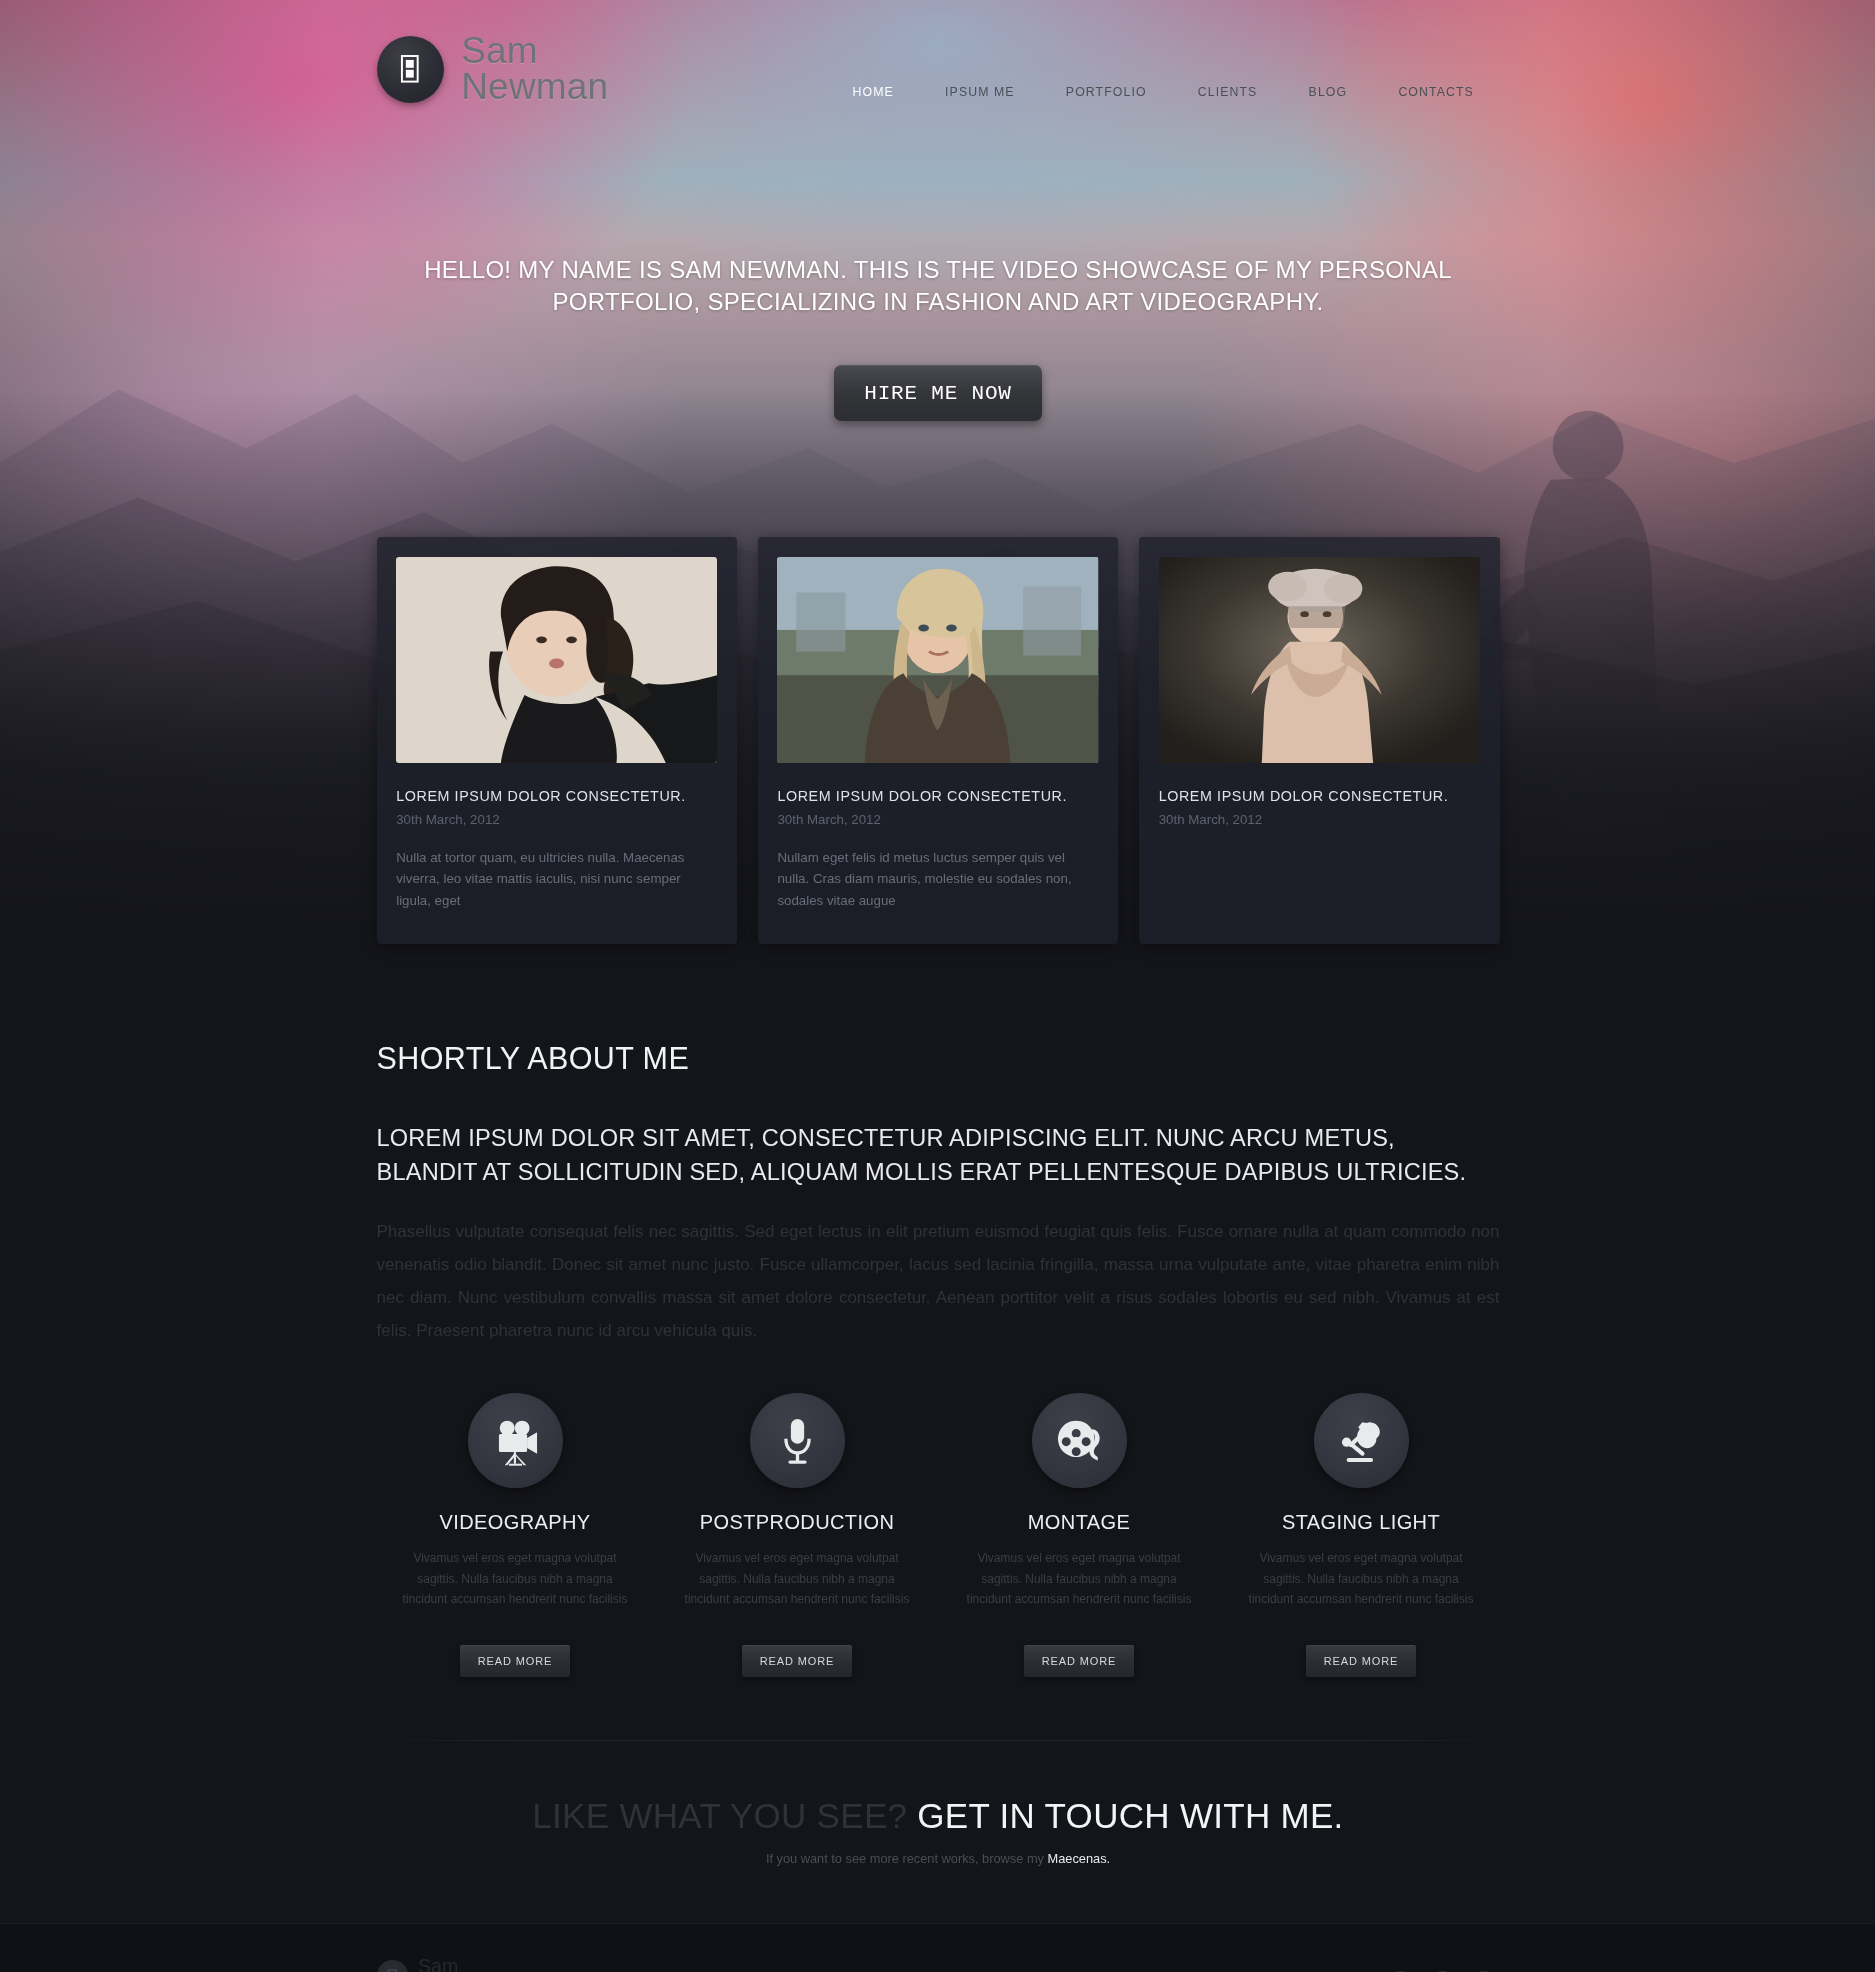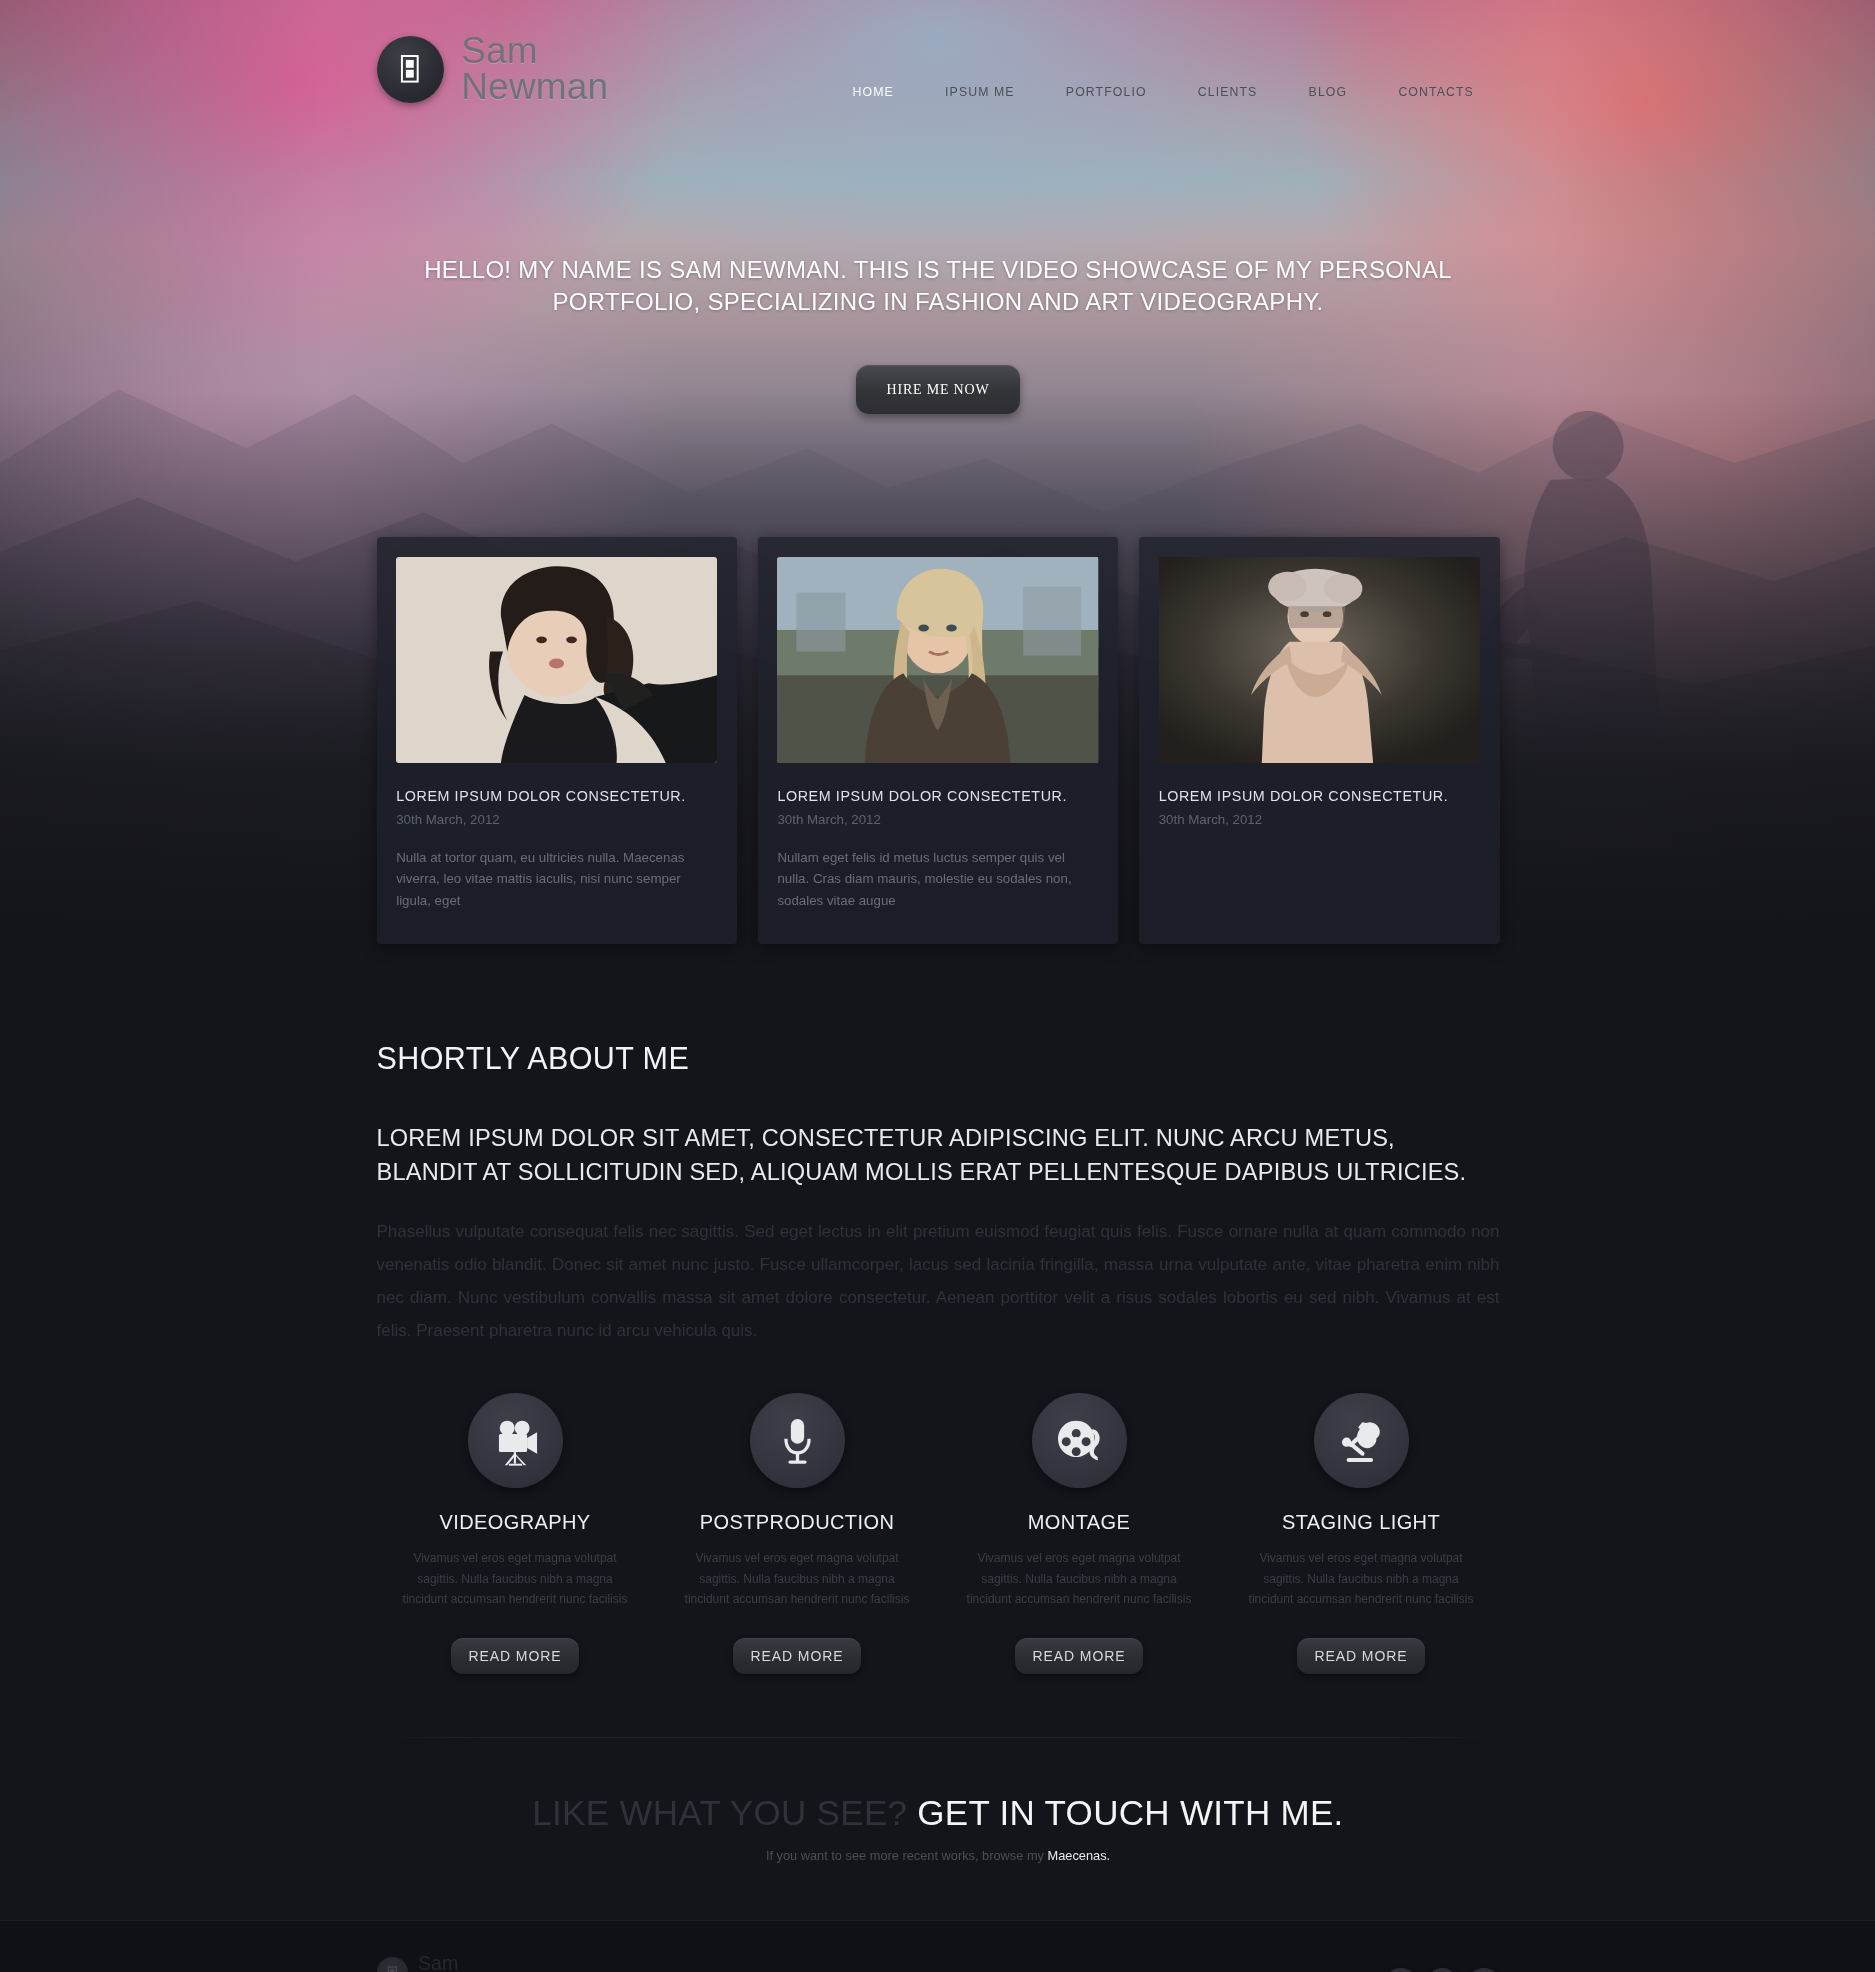--- a/index.html
+++ b/index.html
@@ -115,24 +115,24 @@
   .hero-title {
     font-size: 24px; line-height: 1.33; font-weight: 300;
     letter-spacing: 0.3px;
     color: #ffffff;
     text-shadow: 0 1px 3px rgba(0,0,0,0.25);
     padding: 0 19.7px;
   }
   .hire-btn {
     display: inline-block; margin-top: 47px;
     padding: 16.7px 30.5px;
-    border: none; border-radius: 13px;
+    border: none; border-radius: 7px;
     background: linear-gradient(180deg, #4a4b52 0%, #343539 50%, #2d2e33 100%);
-    color: #fff; font-size: 14px; letter-spacing: 0.8px;
-    font-family: Liberation Serif, serif;
+    color: #fff; font-size: 21px; letter-spacing: 0.8px;
+    font-family: Liberation Mono, monospace;
     box-shadow: 0 3.9px 8.9px rgba(0,0,0,0.38), inset 0 1px 0 rgba(255,255,255,0.07);
     cursor: pointer;
   }
 
   
   .cards {
     position: absolute; left: 0; right: 0; top: 537px; z-index: 16;
     width: 1123px; margin: 0 auto;
     display: flex; gap: 20.7px;
   }
@@ -193,24 +193,24 @@
   .svc-icon svg { width: 53px; height: 53px; display: block; }
   .svc-name {
     margin-top: 23.6px; font-size: 20px; font-weight: 300;
     letter-spacing: 0.4px; color: #eceef1;
   }
   .svc-desc {
     margin-top: 13.8px; font-size: 12px; line-height: 1.72;
     color: #3b3e47; padding: 0 13.8px; text-align: center;
   }
   .read-more {
-    display: inline-block; margin-top: 28px;
-    padding: 9.9px 17.7px; border: none; border-radius: 12px;
+    display: inline-block; margin-top: 35px;
+    padding: 9.9px 17.7px; border: none; border-radius: 2px;
     background: linear-gradient(180deg, #3a3b42 0%, #2c2d33 55%, #26272c 100%);
-    color: #d6d9de; font-size: 14px; letter-spacing: 0.9px;
+    color: #d6d9de; font-size: 11px; letter-spacing: 0.9px;
     font-family: "Liberation Sans", sans-serif;
     box-shadow: 0 3px 6.9px rgba(0,0,0,0.4), inset 0 1px 0 rgba(255,255,255,0.05);
     cursor: pointer;
   }
 
   
   .cta-sep {
     margin-top: 63px; height: 1px; width: 1123px;
     background: linear-gradient(90deg, rgba(255,255,255,0) 0%, rgba(255,255,255,0.07) 12%, rgba(255,255,255,0.07) 88%, rgba(255,255,255,0) 100%);
   }

